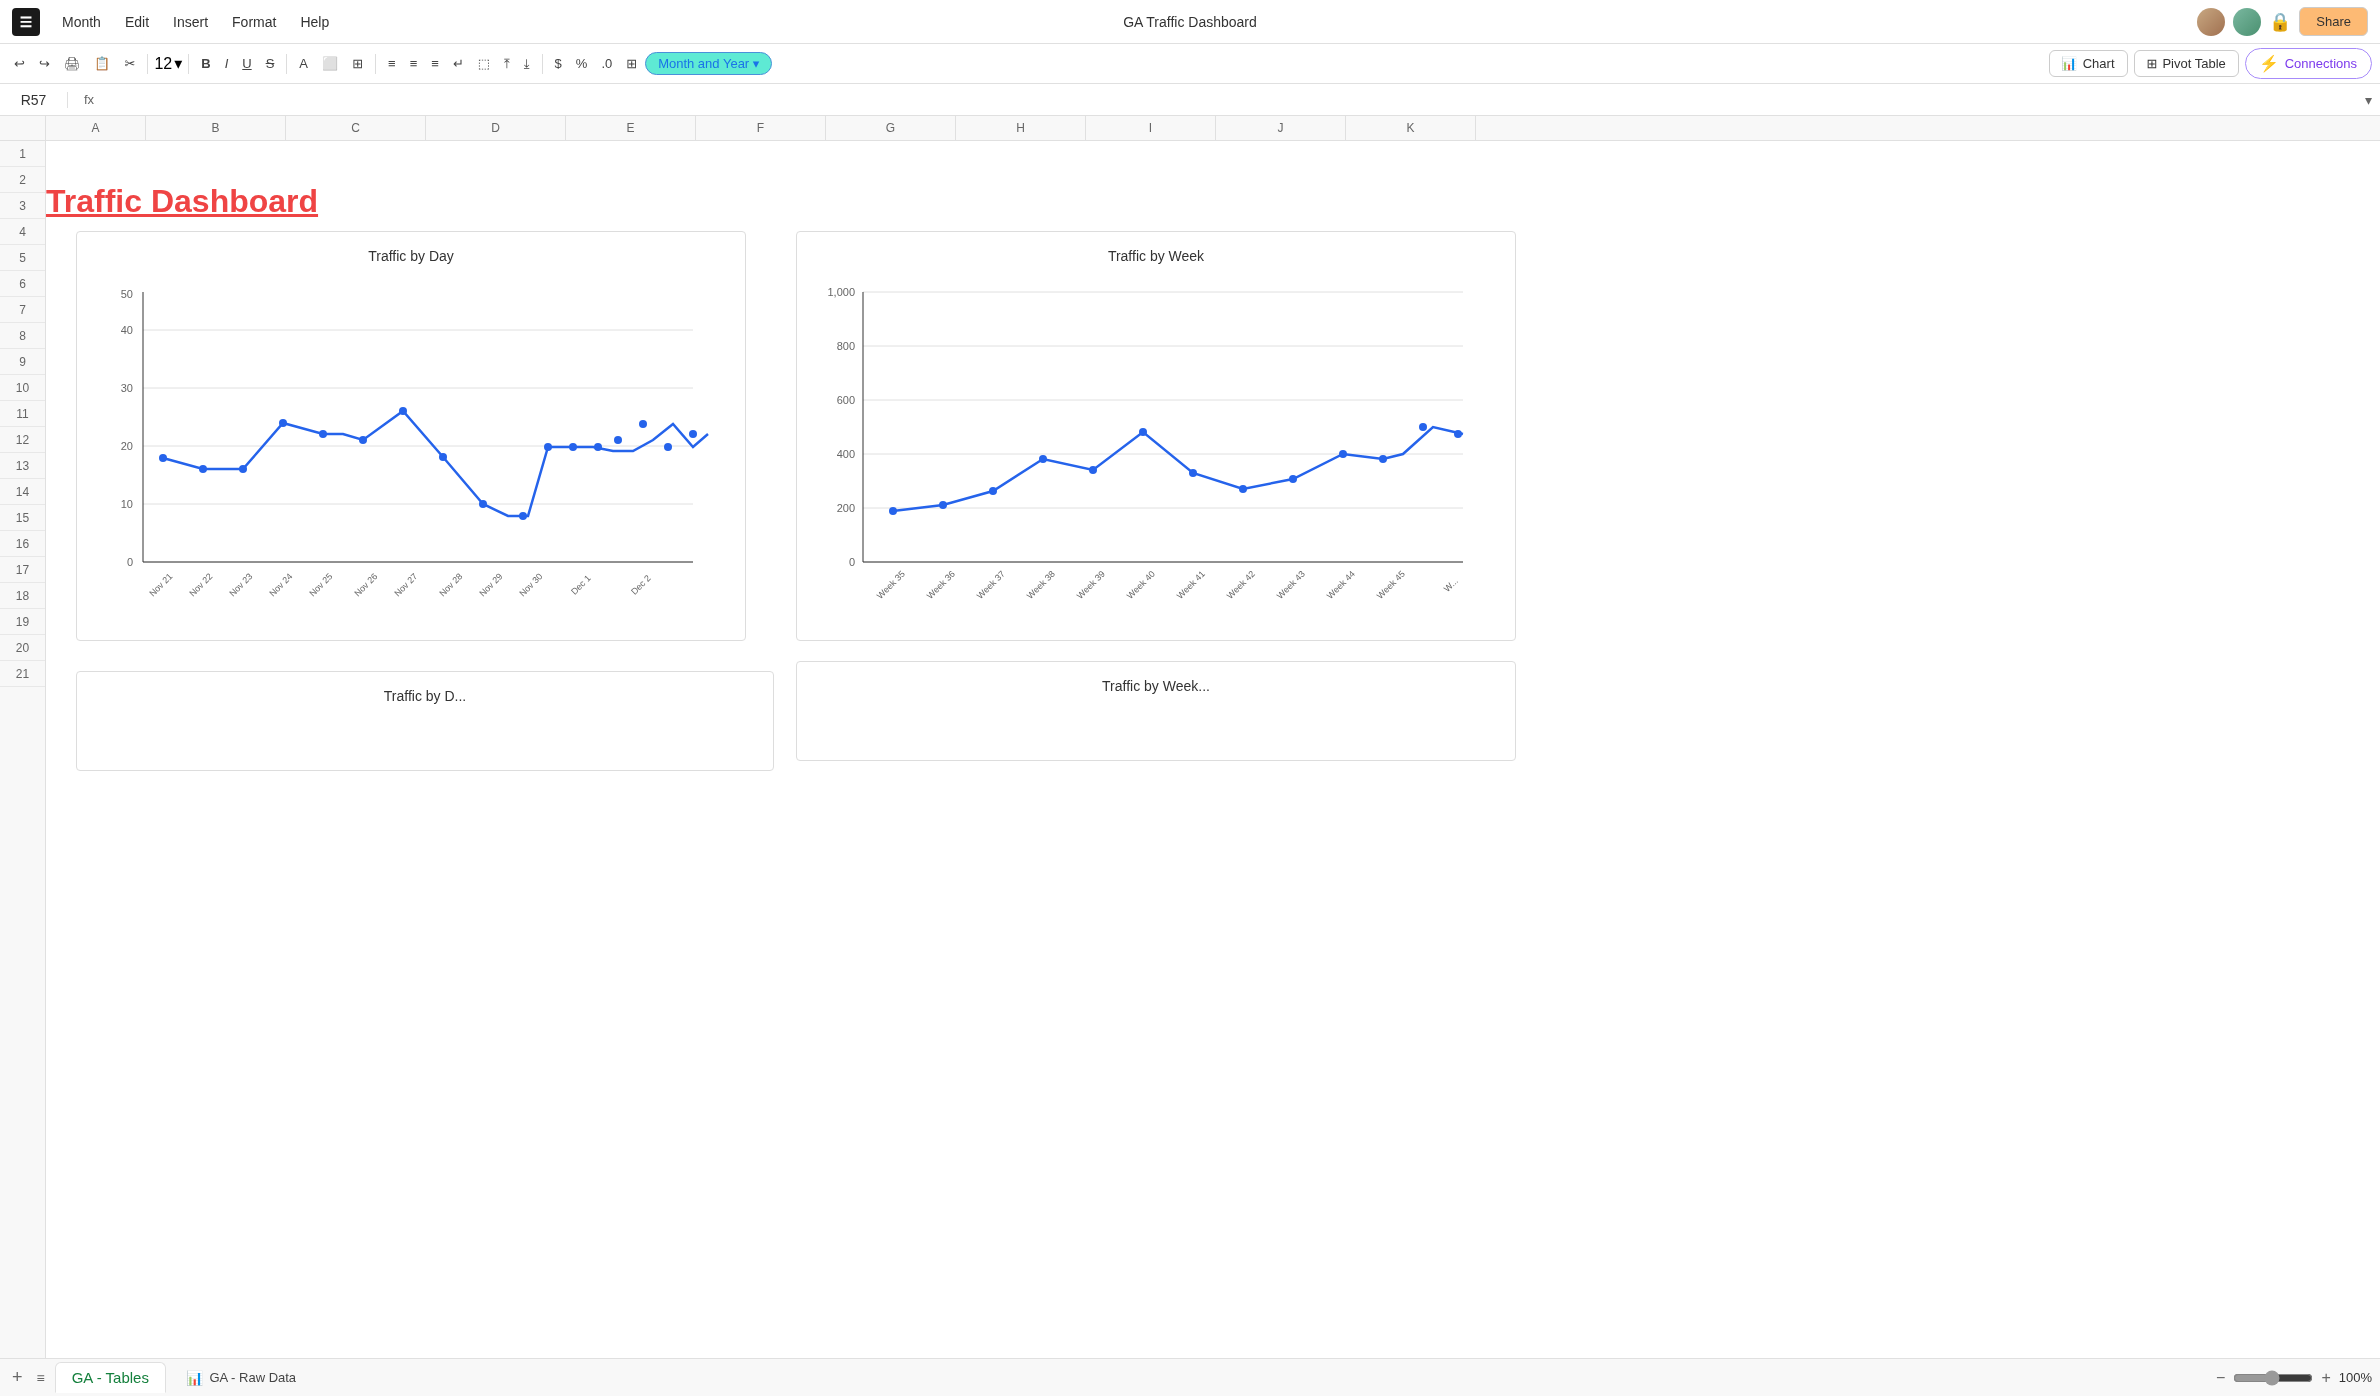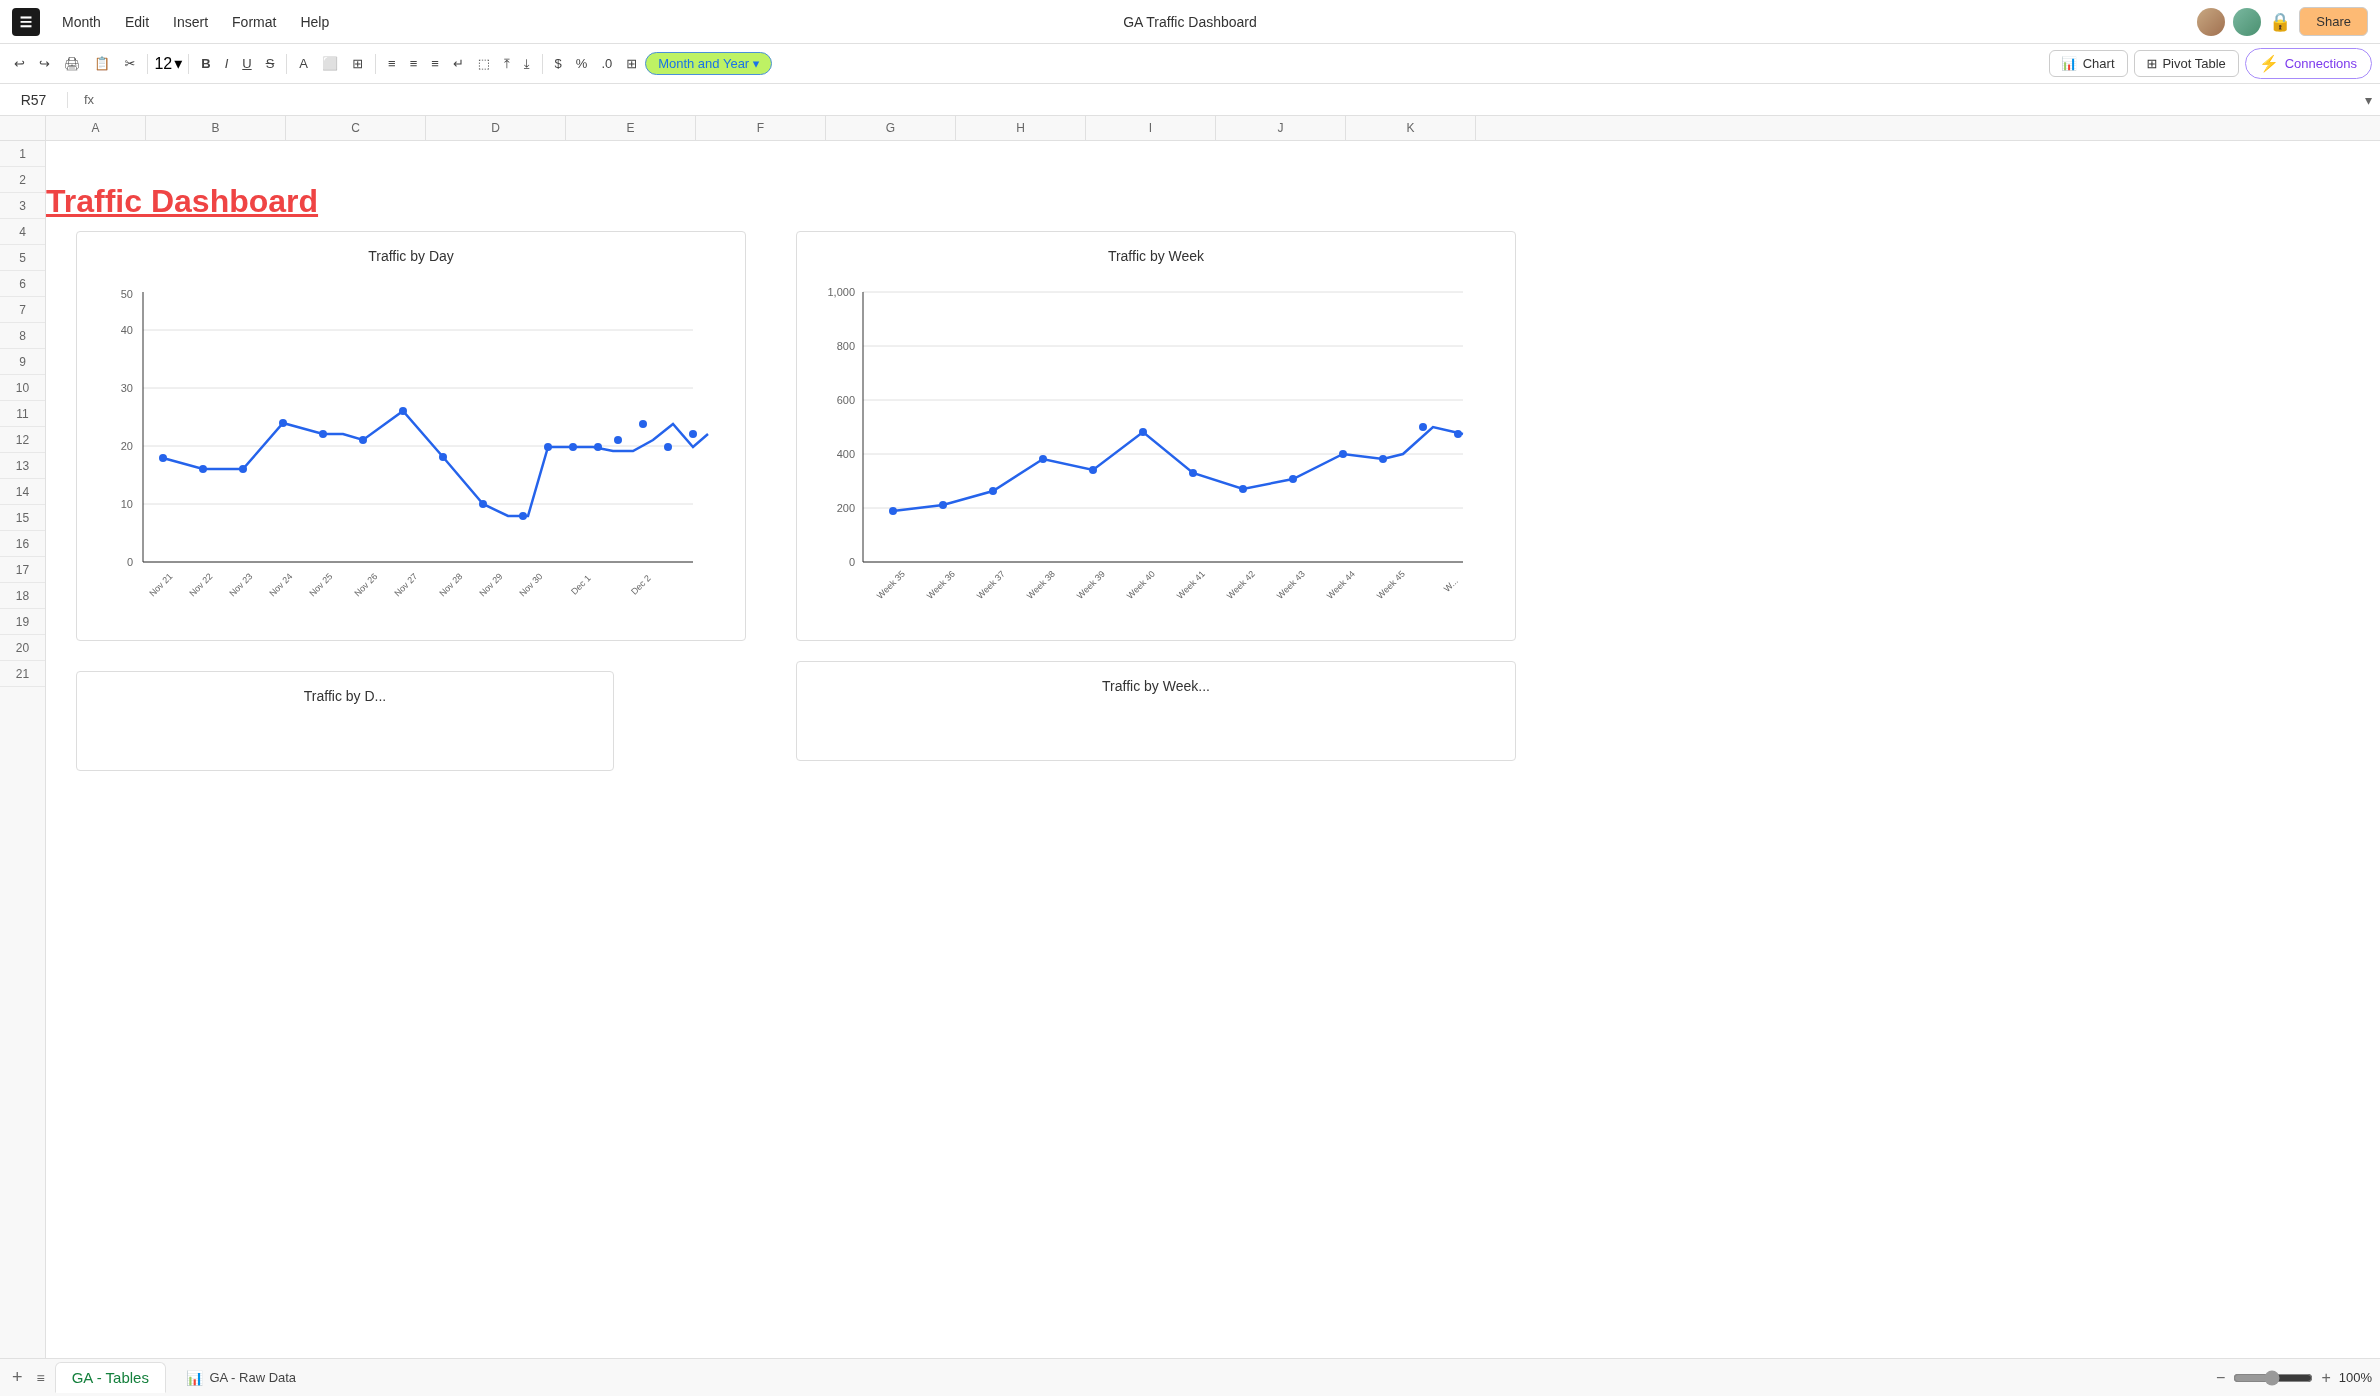--- a/index.html
+++ b/index.html
@@ -40,21 +40,21 @@
     .toolbar {
       display: flex; align-items: center; height: 40px;
       border-bottom: 1px solid #e0e0e0; padding: 0 8px; gap: 2px;
     }
     .tb-btn {
       padding: 4px 6px; border-radius: 4px; cursor: pointer; font-size: 13px;
       color: #444; display: flex; align-items: center; gap: 2px; border: none; background: none;
     }
     .tb-separator { width: 1px; height: 20px; background: #ddd; margin: 0 4px; }
     .tb-font-size { display: flex; align-items: center; gap: 2px; }
-    .format-number { background: #bef264; border: 1px solid #4a90d9; border-radius: 20px; padding: 3px 12px; font-size: 13px; color: #1a73e8; cursor: pointer; }
+    .format-number { background: #5eead4; border: 1px solid #4a90d9; border-radius: 20px; padding: 3px 12px; font-size: 13px; color: #1a73e8; cursor: pointer; }
     .tb-right { margin-left: auto; display: flex; align-items: center; gap: 6px; }
     .tb-right-btn {
       padding: 5px 12px; border: 1px solid #ccc; border-radius: 6px;
       background: #fff; cursor: pointer; font-size: 13px; color: #333;
       display: flex; align-items: center; gap: 5px;
     }
     .connections-btn {
       padding: 5px 14px; border: 1px solid #a78bfa; border-radius: 20px;
       background: #fff; cursor: pointer; font-size: 13px; color: #7c3aed;
       display: flex; align-items: center; gap: 5px;
@@ -372,21 +372,21 @@
           <text x="330" y="315" text-anchor="middle" font-size="9" fill="#666" transform="rotate(-45,330,315)">Week 40</text>
           <text x="380" y="315" text-anchor="middle" font-size="9" fill="#666" transform="rotate(-45,380,315)">Week 41</text>
           <text x="430" y="315" text-anchor="middle" font-size="9" fill="#666" transform="rotate(-45,430,315)">Week 42</text>
           <text x="480" y="315" text-anchor="middle" font-size="9" fill="#666" transform="rotate(-45,480,315)">Week 43</text>
           <text x="530" y="315" text-anchor="middle" font-size="9" fill="#666" transform="rotate(-45,530,315)">Week 44</text>
           <text x="580" y="315" text-anchor="middle" font-size="9" fill="#666" transform="rotate(-45,580,315)">Week 45</text>
           <text x="640" y="315" text-anchor="middle" font-size="9" fill="#666" transform="rotate(-45,640,315)">W...</text>
         </svg>
       </div>
 
-      <div class="chart-container" style="left: 30px; top: 530px; width: 538px; height: 100px; overflow: hidden;">
+      <div class="chart-container" style="left: 30px; top: 530px; width: 698px; height: 100px; overflow: hidden;">
         <div class="chart-title" style="font-size:14px; color:#333; text-align:center;">Traffic by D...</div>
       </div>
       <div class="chart-container" style="left: 750px; top: 520px; width: 720px; height: 100px; overflow: hidden;">
         <div class="chart-title" style="font-size:14px; color:#333; text-align:center;">Traffic by Week...</div>
       </div>
     </div>
   </div>
 </div>
 
 <div class="bottom-bar">

